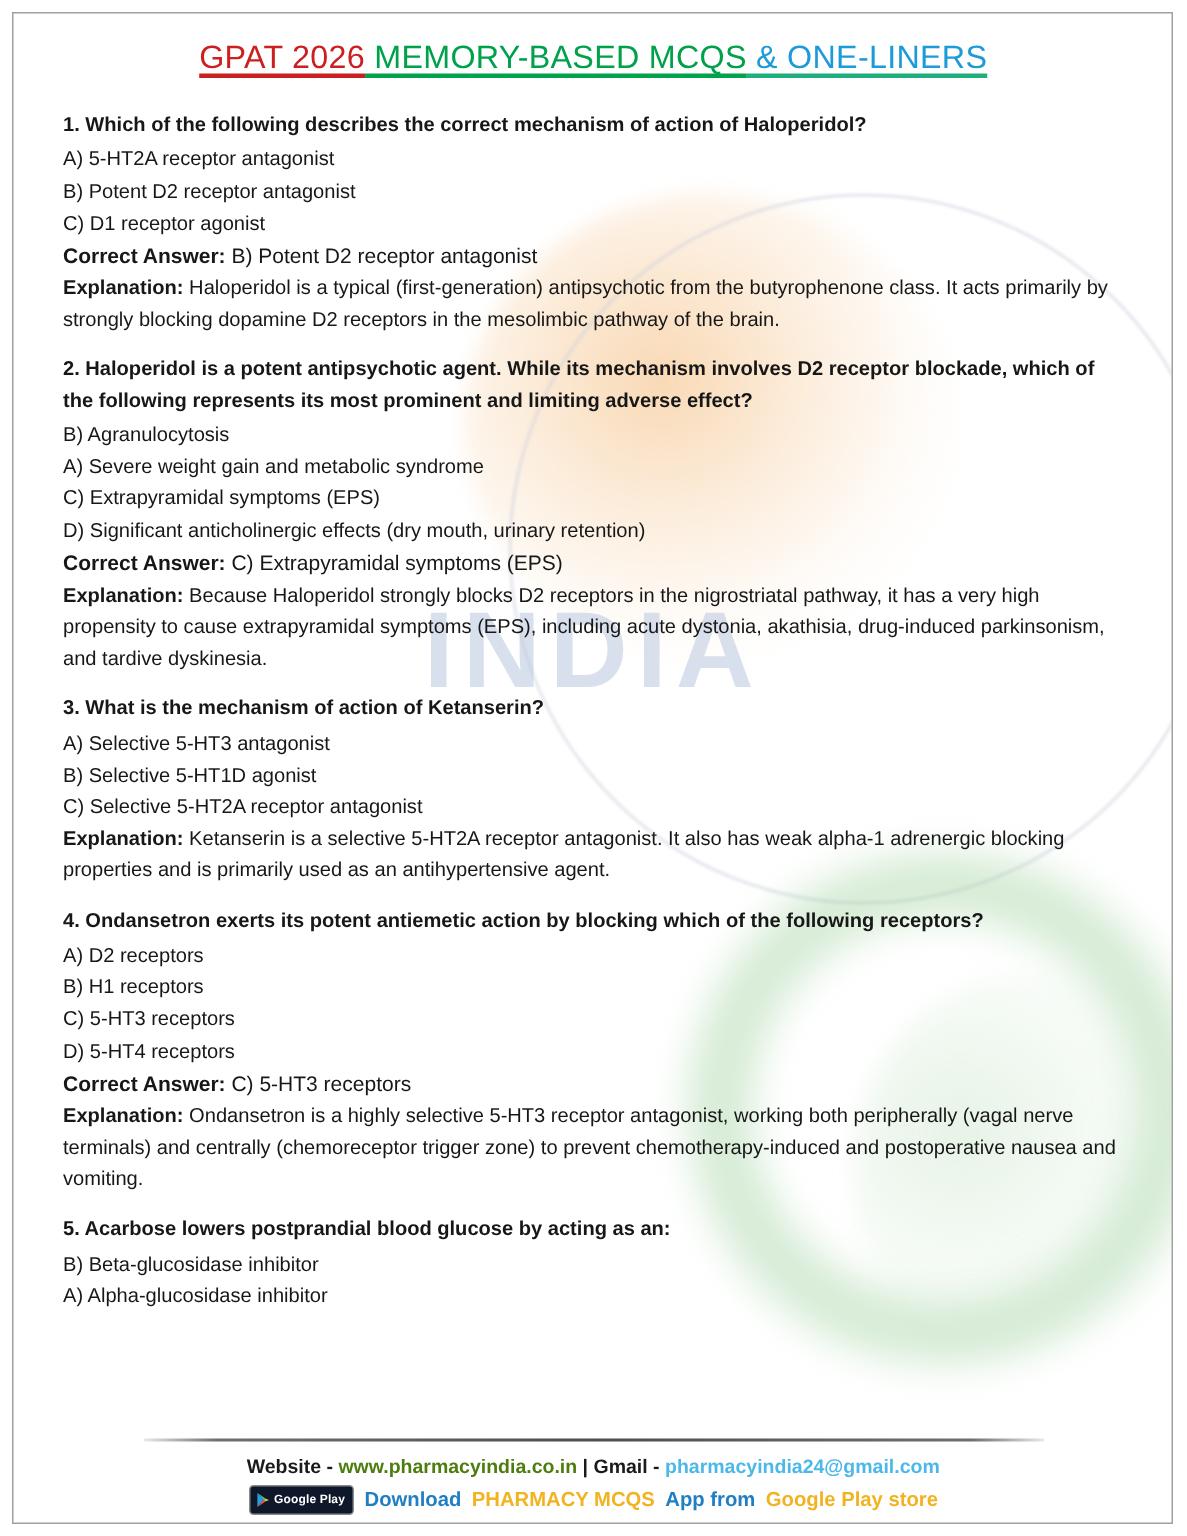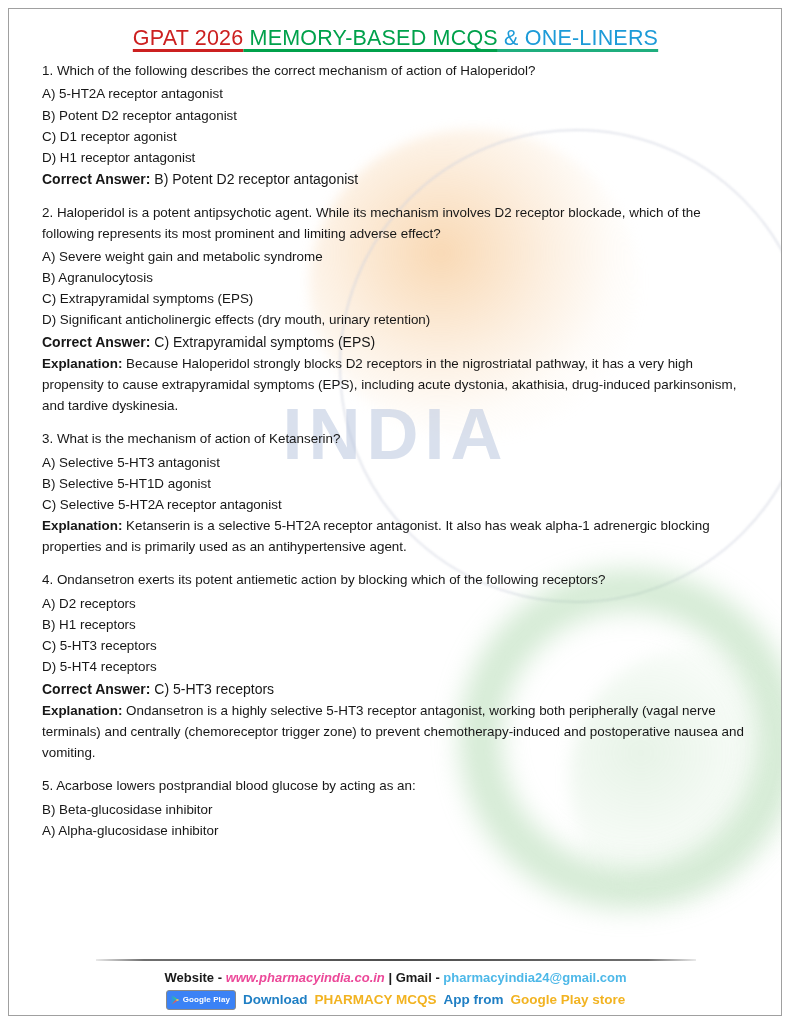--- a/index.html
+++ b/index.html
@@ -141,24 +141,24 @@
     text-decoration-thickness: 2.5px;
   }
   .t-red   { color: #cc2020; }
   .t-green { color: #00a14b; }
   .t-blue  { color: #1d9bd8; text-decoration-color: #1fae7e !important; }
 
   
   .qblock { margin-bottom: 13px; }
   .qtext {
     font-size: 13.4px;
-    font-weight: normal;
+    font-weight: bold;
     color: #171717;
     line-height: 1.52;
-    margin: 0 0 2px 0;
+    margin: 12px 0 2px 0;
   }
   .opt {
     font-size: 13.4px;
     color: #171717;
     line-height: 1.58;
     margin: 0;
   }
   .ansline {
     font-size: 14px;
     color: #171717;
@@ -190,41 +190,41 @@
     margin: 0 auto 7px auto;
     background: linear-gradient(to right, #e9e9e9 0%, #6f6f6f 8%, #4d4d4d 50%, #6f6f6f 92%, #e9e9e9 100%);
   }
   .f-line1 {
     font-size: 13px;
     font-weight: bold;
     color: #1a1a1a;
     line-height: 1.5;
     white-space: nowrap;
   }
-  .f-red   { color: #ec4899; font-style: italic; }
+  .f-red   { color: #4d7c0f; }
   .f-cyan  { color: #4db8e8; font-weight: bold; margin-top: 28px; }
   .f-line2 {
     font-size: 13.5px;
     font-weight: bold;
     line-height: 1.5;
     margin-top: 2px;
     white-space: nowrap;
     display: flex;
     align-items: center;
     justify-content: center;
     gap: 7px;
   }
   .f-blue  { color: #1f7fc4; }
   .f-amber { color: #f2b321; }
 
   .gp-badge {
     display: inline-flex;
     align-items: center;
     gap: 3px;
-    background: #3b82f6;
+    background: #0f172a;
     border: 1px solid #8a8a8a;
     border-radius: 3px;
     padding: 2px 5px 2px 4px;
     height: 14px;
     box-sizing: content-box;
     vertical-align: middle;
   }
   .gp-badge .gp-text {
     color: #ffffff;
     font-size: 8px;
@@ -256,28 +256,28 @@
 
     <div class="title-wrap">
       <div class="title"><span class="t-red">GPAT 2026</span><span class="t-green"> MEMORY-BASED MCQS</span><span class="t-blue"> &amp; ONE-LINERS</span></div>
     </div>
 
     <div class="qblock">
       <p class="qtext">1. Which of the following describes the correct mechanism of action of Haloperidol?</p>
       <p class="opt">A) 5-HT2A receptor antagonist</p>
       <p class="opt">B) Potent D2 receptor antagonist</p>
       <p class="opt">C) D1 receptor agonist</p>
-      <p class="opt">D) H1 receptor antagonist</p>
       <p class="ansline"><span class="lbl">Correct Answer:</span><span> B) Potent D2 receptor antagonist</span></p>
+      <p class="expl"><span class="lbl">Explanation:</span><span> Haloperidol is a typical (first-generation) antipsychotic from the butyrophenone class. It acts primarily by strongly blocking dopamine D2 receptors in the mesolimbic pathway of the brain.</span></p>
     </div>
 
     <div class="qblock">
       <p class="qtext">2. Haloperidol is a potent antipsychotic agent. While its mechanism involves D2 receptor blockade, which of the following represents its most prominent and limiting adverse effect?</p>
+      <p class="opt">B) Agranulocytosis</p>
       <p class="opt">A) Severe weight gain and metabolic syndrome</p>
-      <p class="opt">B) Agranulocytosis</p>
       <p class="opt">C) Extrapyramidal symptoms (EPS)</p>
       <p class="opt">D) Significant anticholinergic effects (dry mouth, urinary retention)</p>
       <p class="ansline"><span class="lbl">Correct Answer:</span><span> C) Extrapyramidal symptoms (EPS)</span></p>
       <p class="expl"><span class="lbl">Explanation:</span><span> Because Haloperidol strongly blocks D2 receptors in the nigrostriatal pathway, it has a very high propensity to cause extrapyramidal symptoms (EPS), including acute dystonia, akathisia, drug-induced parkinsonism, and tardive dyskinesia.</span></p>
     </div>
 
     <div class="qblock">
       <p class="qtext">3. What is the mechanism of action of Ketanserin?</p>
       <p class="opt">A) Selective 5-HT3 antagonist</p>
       <p class="opt">B) Selective 5-HT1D agonist</p>

